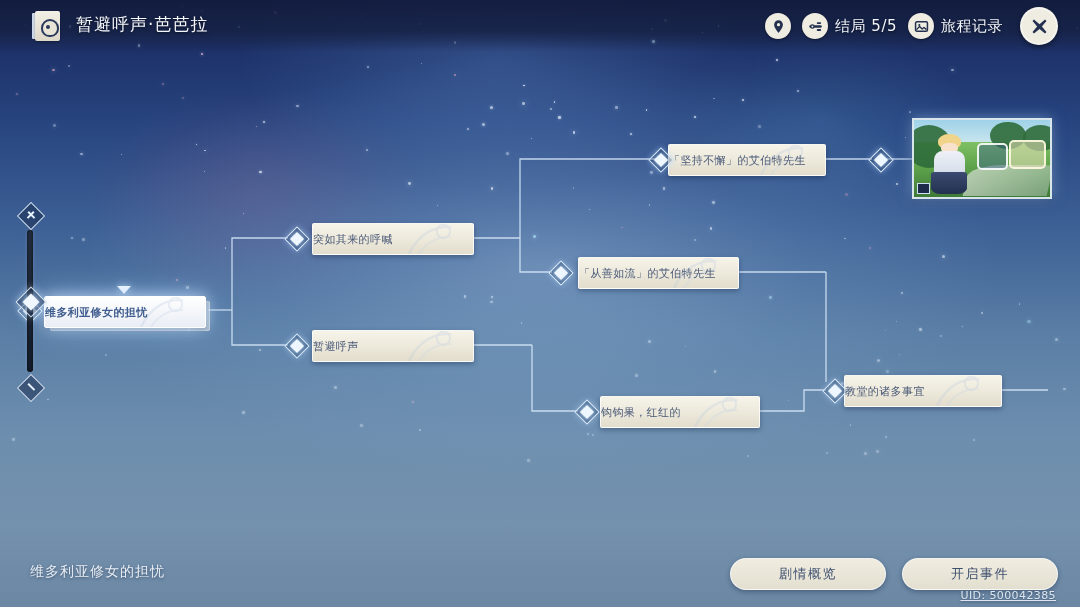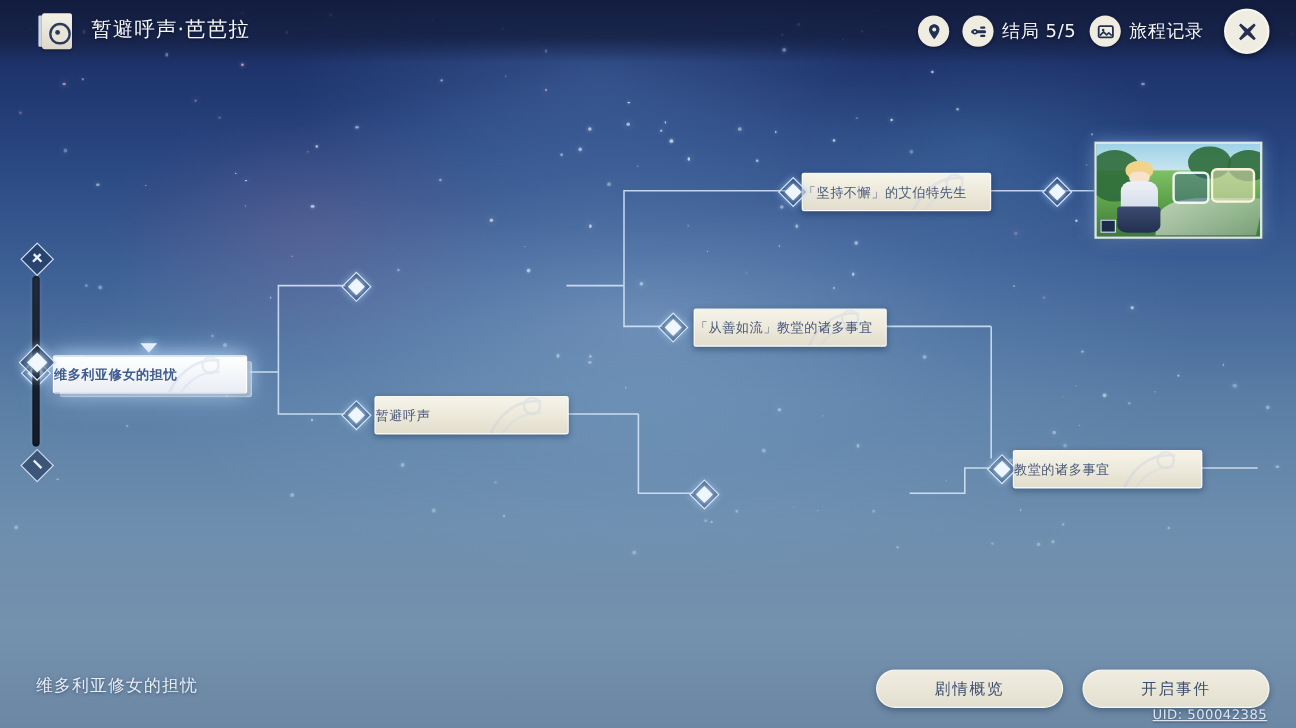--- a/index.html
+++ b/index.html
@@ -522,20 +522,28 @@
     <div class="node selected" style="left:44px;top:296px;width:160px;">
       <svg class="wm" viewBox="0 0 60 48">
         <path d="M8 40c10-22 28-30 44-28" stroke="#b9c9e0" stroke-width="2.4" fill="none"></path>
         <path d="M16 44c8-16 22-23 36-22" stroke="#c6d4e8" stroke-width="2" fill="none"></path>
         <circle cx="44" cy="16" r="7" stroke="#b9c9e0" stroke-width="2" fill="none"></circle>
       </svg>
       <span class="node-label">维多利亚修女的担忧</span>
     </div>
     <div class="diamond" style="left:21px;top:302px;"></div>
 
+    <div class="node" style="left:312px;top:223px;width:160px;">
+      <svg class="wm" viewBox="0 0 60 48">
+        <path d="M8 40c10-22 28-30 44-28" stroke="#b9c9e0" stroke-width="2.4" fill="none"></path>
+        <path d="M16 44c8-16 22-23 36-22" stroke="#c6d4e8" stroke-width="2" fill="none"></path>
+        <circle cx="44" cy="16" r="7" stroke="#b9c9e0" stroke-width="2" fill="none"></circle>
+      </svg>
+      <span class="node-label">突如其来的呼喊</span>
+    </div>
     <div class="diamond" style="left:288px;top:230px;"></div>
 
     <div class="node" style="left:312px;top:330px;width:160px;">
       <svg class="wm" viewBox="0 0 60 48">
         <path d="M8 40c10-22 28-30 44-28" stroke="#b9c9e0" stroke-width="2.4" fill="none"></path>
         <path d="M16 44c8-16 22-23 36-22" stroke="#c6d4e8" stroke-width="2" fill="none"></path>
         <circle cx="44" cy="16" r="7" stroke="#b9c9e0" stroke-width="2" fill="none"></circle>
       </svg>
       <span class="node-label">暂避呼声</span>
     </div>
@@ -551,24 +559,32 @@
     </div>
     <div class="diamond" style="left:652px;top:151px;"></div>
     <div class="diamond" style="left:872px;top:151px;"></div>
 
     <div class="node" style="left:578px;top:257px;width:159px;">
       <svg class="wm" viewBox="0 0 60 48">
         <path d="M8 40c10-22 28-30 44-28" stroke="#b9c9e0" stroke-width="2.4" fill="none"></path>
         <path d="M16 44c8-16 22-23 36-22" stroke="#c6d4e8" stroke-width="2" fill="none"></path>
         <circle cx="44" cy="16" r="7" stroke="#b9c9e0" stroke-width="2" fill="none"></circle>
       </svg>
-      <span class="node-label">「从善如流」教堂的诸多事宜</span>
+      <span class="node-label">「从善如流」的艾伯特先生</span>
     </div>
     <div class="diamond" style="left:552px;top:264px;"></div>
 
+    <div class="node" style="left:600px;top:396px;width:158px;">
+      <svg class="wm" viewBox="0 0 60 48">
+        <path d="M8 40c10-22 28-30 44-28" stroke="#b9c9e0" stroke-width="2.4" fill="none"></path>
+        <path d="M16 44c8-16 22-23 36-22" stroke="#c6d4e8" stroke-width="2" fill="none"></path>
+        <circle cx="44" cy="16" r="7" stroke="#b9c9e0" stroke-width="2" fill="none"></circle>
+      </svg>
+      <span class="node-label">钩钩果，红红的</span>
+    </div>
     <div class="diamond" style="left:578px;top:403px;"></div>
 
     <div class="node" style="left:844px;top:375px;width:156px;">
       <svg class="wm" viewBox="0 0 60 48">
         <path d="M8 40c10-22 28-30 44-28" stroke="#b9c9e0" stroke-width="2.4" fill="none"></path>
         <path d="M16 44c8-16 22-23 36-22" stroke="#c6d4e8" stroke-width="2" fill="none"></path>
         <circle cx="44" cy="16" r="7" stroke="#b9c9e0" stroke-width="2" fill="none"></circle>
       </svg>
       <span class="node-label">教堂的诸多事宜</span>
     </div>

